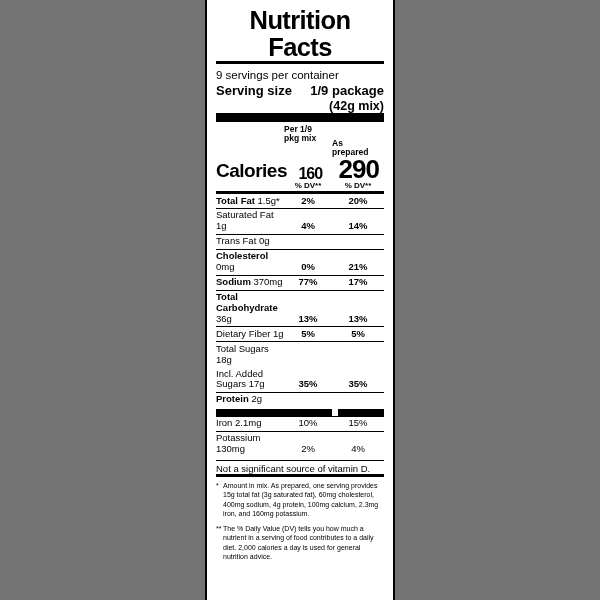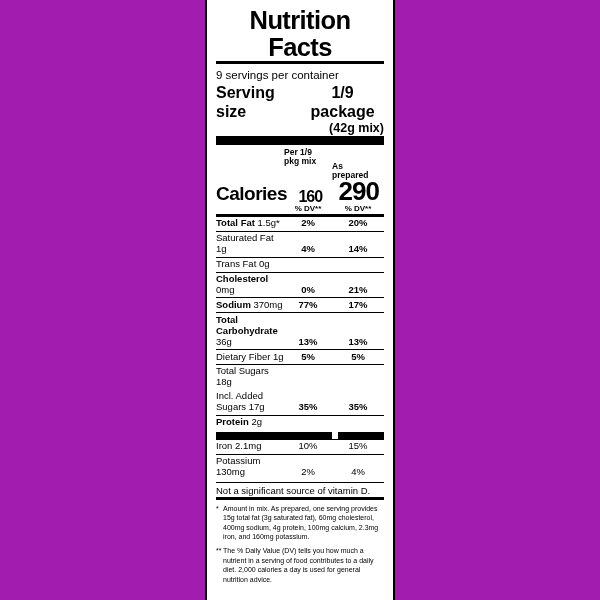--- a/index.html
+++ b/index.html
@@ -7,21 +7,21 @@
     padding: 0;
     width: 600px;
     height: 600px;
     background: #ffffff;
     font-family: "Liberation Sans", sans-serif;
   }
   #root {
     position: relative;
     width: 600px;
     height: 600px;
-    background: #a21caf;
+    background: #737373;
   }
   .label {
     position: absolute;
     left: 205px;
     top: 0px;
     width: 190px;
     height: 600px;
     border-left: 2px solid #000;
     border-right: 2px solid #000;
     box-sizing: border-box;
@@ -40,21 +40,21 @@
   }
   .rule-thin { border-bottom: 1px solid #000; margin-top: 3px; }
   .rule-med { border-bottom: 3px solid #000; }
   .rule-thick { border-bottom: 9px solid #000; }
   .servings {
     font-size: 11.5px;
     line-height: 1.25;
     margin-top: 4px;
   }
   .serving-size {
-    font-size: 16px;
+    font-size: 13px;
     font-weight: bold;
     display: flex;
     justify-content: space-between;
     line-height: 1.2;
     margin-top: 1px;
   }
   .ss-right { text-align: center; }
   .mix-line {
     font-size: 12.5px;
     font-weight: bold;

